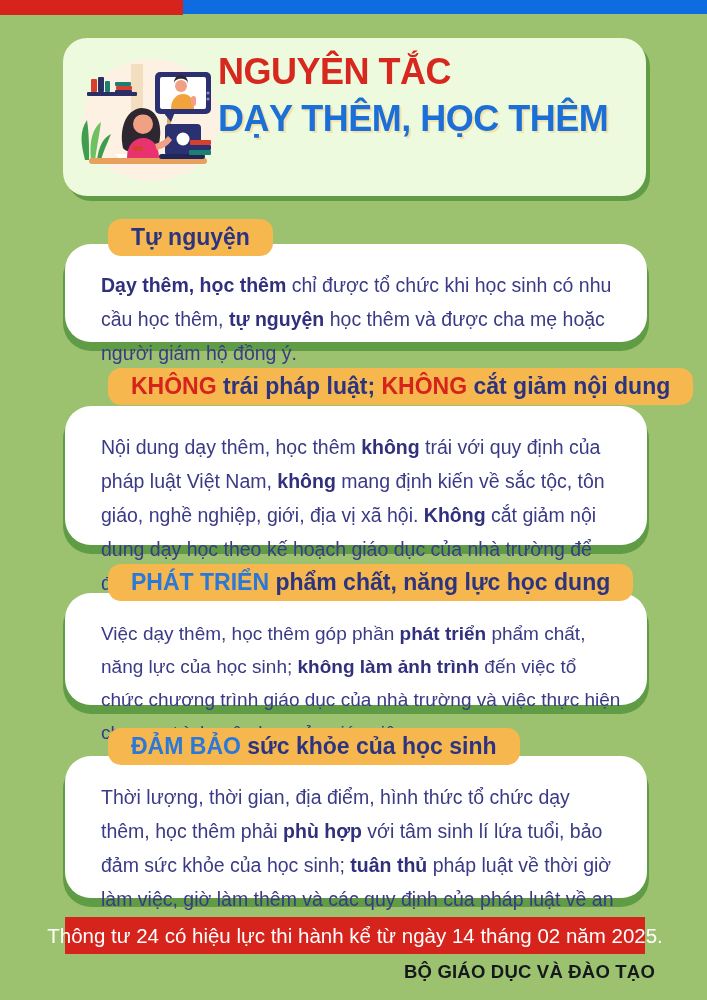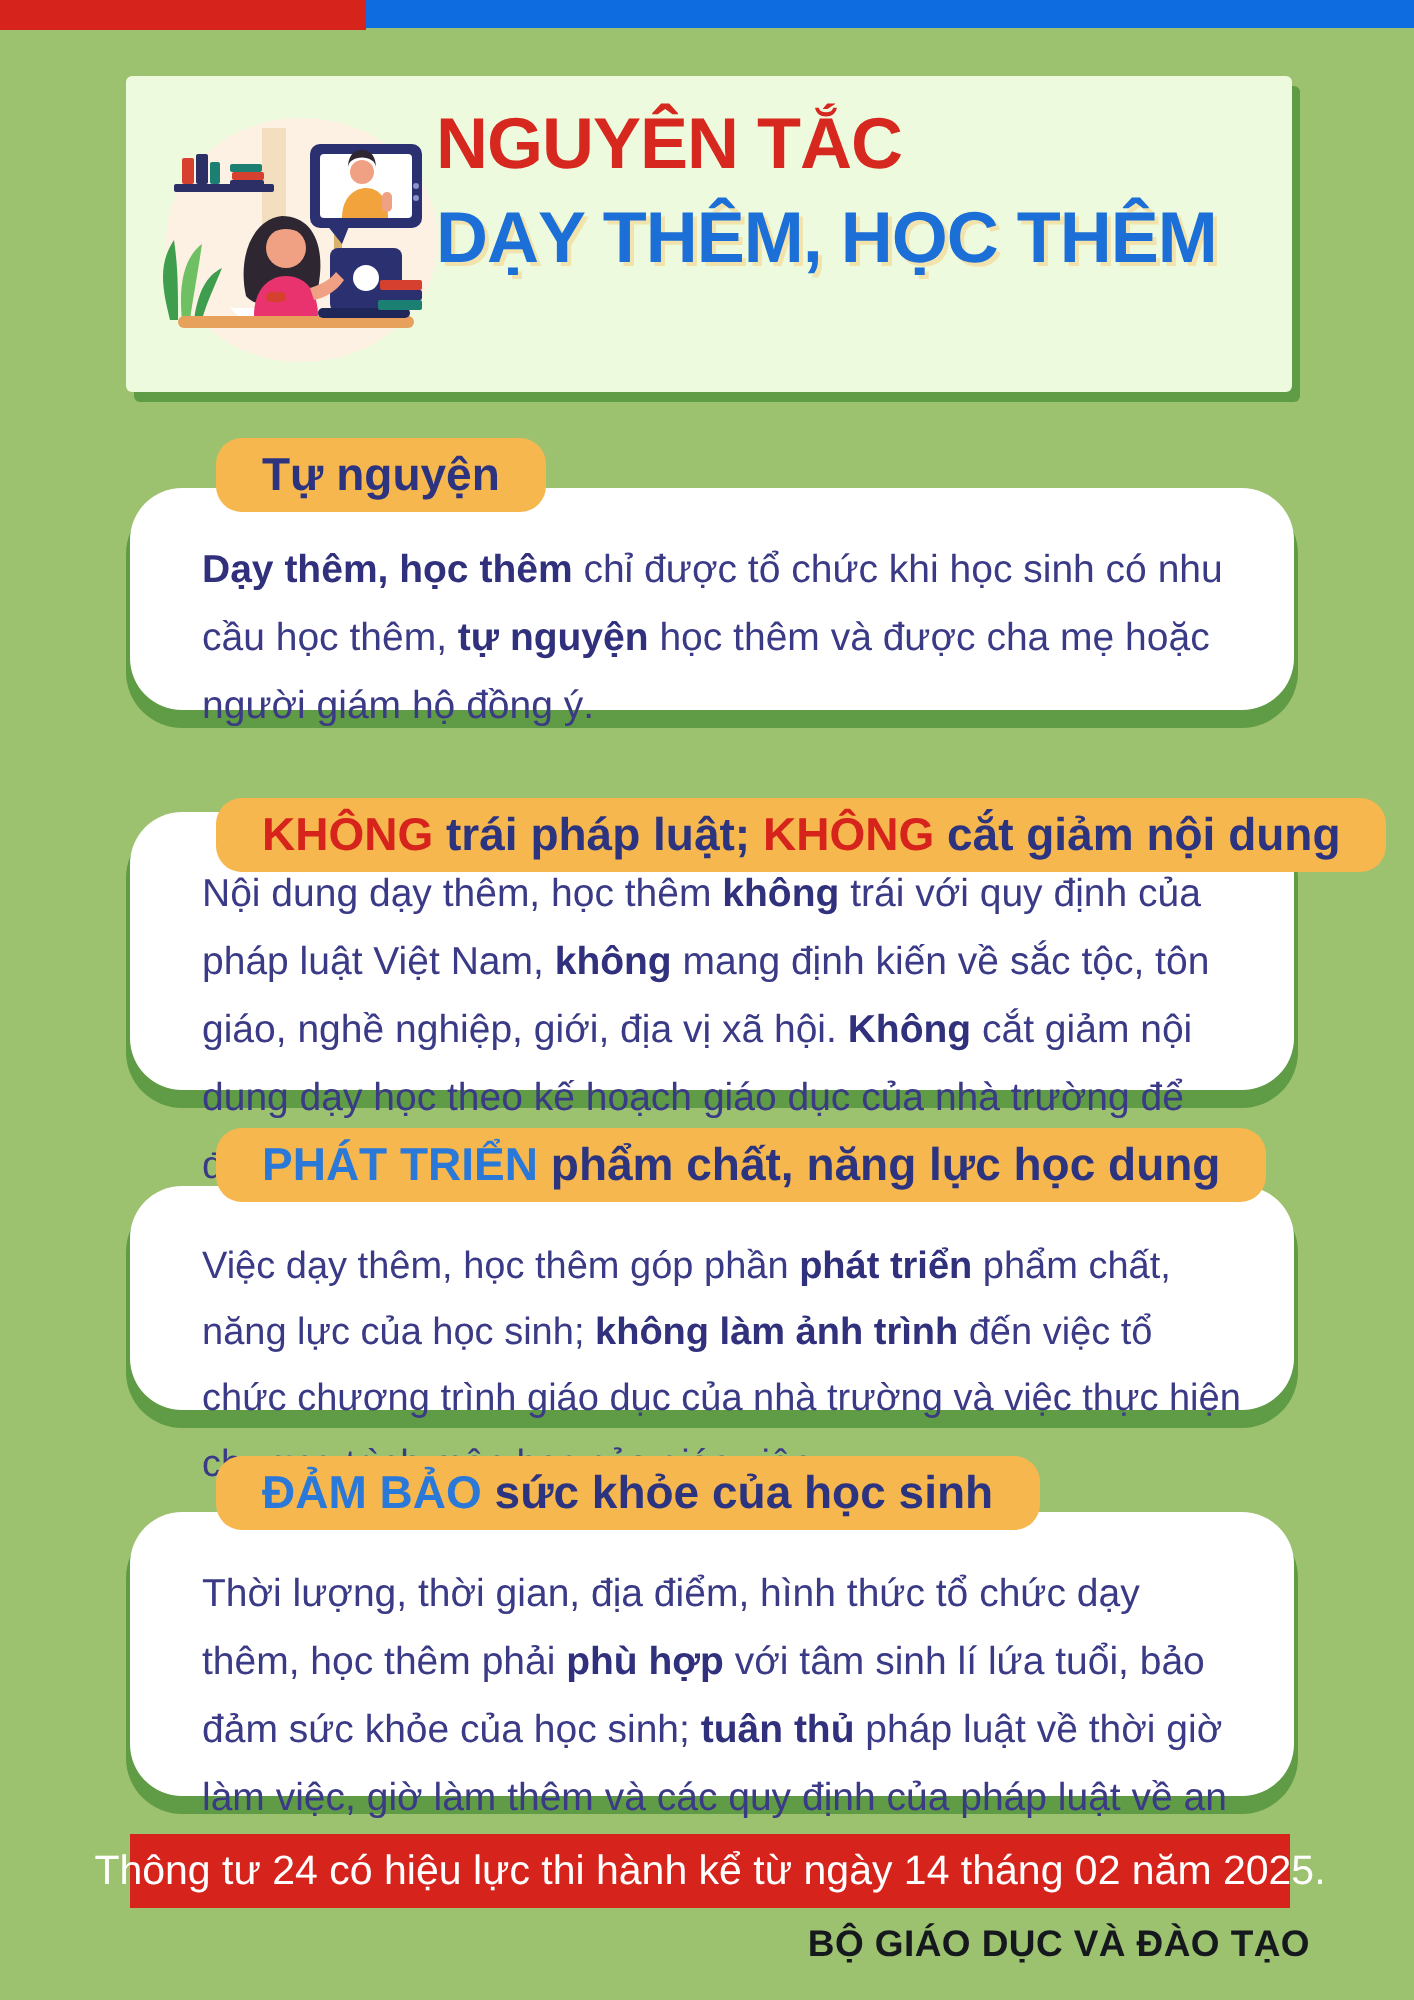--- a/index.html
+++ b/index.html
@@ -26,21 +26,21 @@
   .page{position:relative;width:707px;height:1000px;background:var(--bg);overflow:hidden;}
 
   
   .bar{position:absolute;top:0;height:15px;}
   .bar.red{left:0;width:183px;background:var(--bar-red);}
   .bar.blue{left:183px;width:524px;height:14px;background:var(--bar-blue);}
 
   
   .header-card{
     position:absolute;left:63px;top:38px;width:583px;height:158px;
-    background:var(--header-card);border-radius:3px;
+    background:var(--header-card);border-radius:24px;
     box-shadow:4px 5px 0 var(--shadow-green);
   }
   .header-illust{position:absolute;left:8px;top:10px;width:152px;height:140px;}
   .header-text{position:absolute;left:155px;top:10px;width:420px;}
   .title-l1{font-size:36px;font-weight:800;letter-spacing:-0.5px;color:var(--title-red);line-height:47px;}
   .title-l2{font-size:36px;font-weight:800;letter-spacing:-0.5px;color:var(--title-blue);line-height:47px;
             text-shadow:2px 2px 0 rgba(246,183,78,0.35);}
   .subtitle{font-family:"Liberation Serif", serif;font-style:italic;font-weight:700;
             font-size:23px;color:var(--subtitle-ink);margin-top:7px;white-space:nowrap;}
 
@@ -54,24 +54,24 @@
     position:absolute;left:108px;z-index:5;display:inline-block;
     background:var(--pill-orange);border-radius:13px;
     padding:5px 23px;font-size:23px;font-weight:800;color:var(--navy);
     white-space:nowrap;
   }
   .body-text{font-size:19.5px;line-height:34px;color:var(--body-ink);}
   .seg-b{font-weight:700;color:#30307c;}
   .seg-red{color:var(--accent-red);}
   .seg-blue{color:var(--accent-blue);}
 
-  #card-1{top:244px;height:111px;}
+  #card-1{top:244px;height:98px;}
   #pill-1{top:219px;}
   #card-2{top:406px;height:139px;}
-  #pill-2{top:399px;}
+  #pill-2{top:368px;}
   #card-3{top:593px;height:112px;}
   #pill-3{top:564px;}
   #card-4{top:756px;height:142px;}
   #pill-4{top:728px;}
   #card-3 .body-text{font-size:19px;line-height:33px;}
 
   
   .banner{
     position:absolute;left:65px;top:917px;width:580px;height:37px;
     background:var(--banner-red);color:#ffffff;font-size:20.5px;font-weight:400;

